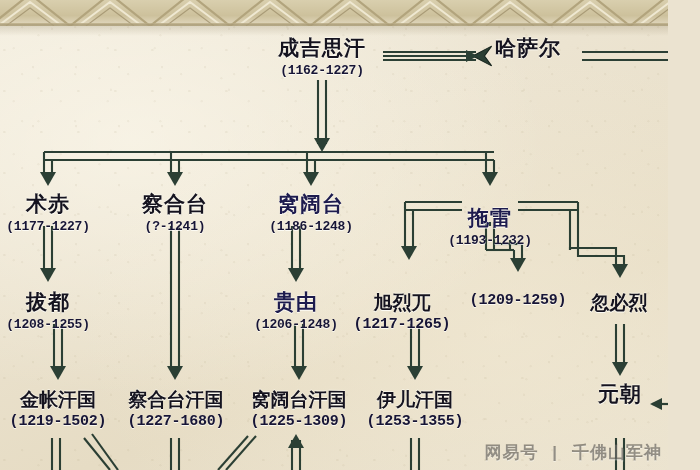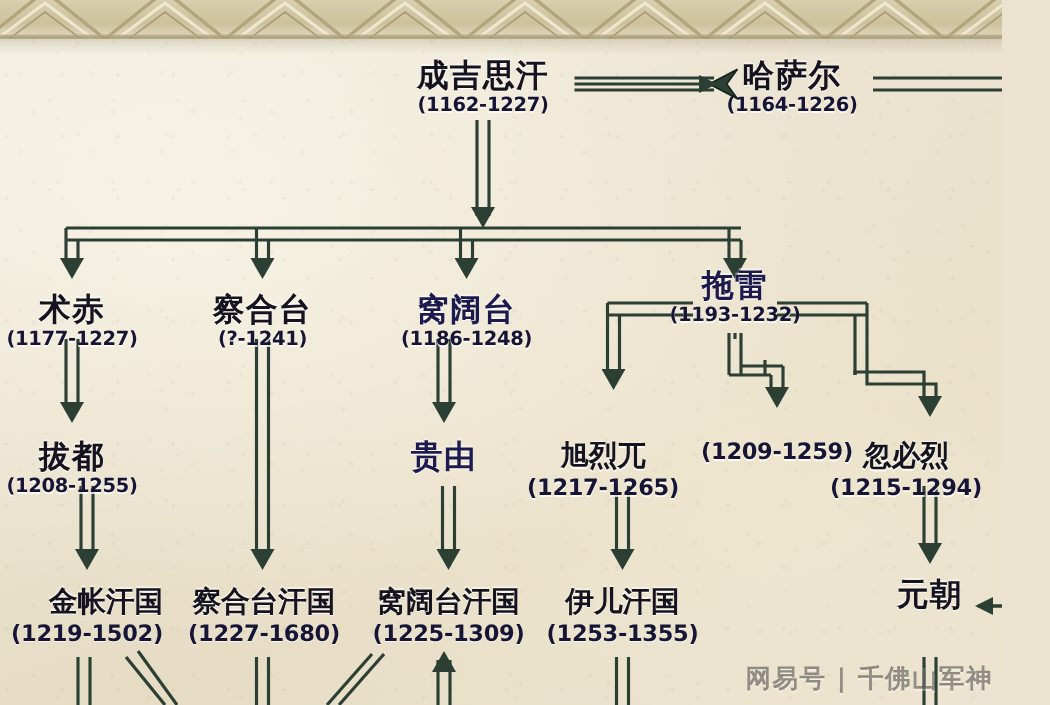--- a/index.html
+++ b/index.html
@@ -11,20 +11,21 @@
     overflow:hidden;
   }
   #stage{
     position:relative;
     width:668px;height:470px;
     background:
       radial-gradient(ellipse at 20% 30%, rgba(255,252,242,0.55) 0%, rgba(255,252,242,0) 55%),
       radial-gradient(ellipse at 75% 70%, rgba(246,238,218,0.5) 0%, rgba(246,238,218,0) 60%),
       linear-gradient(160deg,#f2ecdd 0%,#ece4d1 35%,#e6dcc4 70%,#e9e1cd 100%);
     overflow:hidden;
+    font-family:Liberation Mono, monospace;
   }
   
   #grain{
     position:absolute;inset:0;
     pointer-events:none;
     opacity:.30;
     background-image:
       radial-gradient(circle at 12% 22%, rgba(160,145,110,.35) 0 1px, transparent 1.4px),
       radial-gradient(circle at 42% 58%, rgba(160,145,110,.30) 0 1px, transparent 1.4px),
       radial-gradient(circle at 77% 14%, rgba(160,145,110,.32) 0 1px, transparent 1.4px),
@@ -236,60 +237,59 @@
         <path d="M624,438 L624,470"></path>
     </g>
   </svg>
 
   <div class="node" style="left:322px;top:38px;">
     <span class="nm">成吉思汗</span>
     <span class="dt">(1162-1227)</span>
   </div>
   <div class="node" style="left:528px;top:38px;">
     <span class="nm">哈萨尔</span>
-    <span class="dt">(1164-1226)</span>
   </div>
 
   <div class="node" style="left:48px;top:194px;">
     <span class="nm">术赤</span>
     <span class="dt">(1177-1227)</span>
   </div>
   <div class="node" style="left:175px;top:194px;">
     <span class="nm">察合台</span>
     <span class="dt">(?-1241)</span>
   </div>
   <div class="node" style="left:311px;top:194px;">
     <span class="nm blue">窝阔台</span>
     <span class="dt">(1186-1248)</span>
   </div>
-  <div class="node" style="left:490px;top:178px;">
+  <div class="node" style="left:490px;top:208px;">
     <span class="nm blue">拖雷</span>
     <span class="dt">(1193-1232)</span>
   </div>
 
   <div class="node" style="left:48px;top:292px;">
     <span class="nm">拔都</span>
     <span class="dt">(1208-1255)</span>
   </div>
   <div class="node" style="left:296px;top:292px;">
     <span class="nm blue">贵由</span>
+    <span class="dt">(1206-1248)</span>
   </div>
   <div class="node" style="left:402px;top:292px;">
     <span class="nm small">旭烈兀</span>
     <span class="dt small">(1217-1265)</span>
   </div>
   <div class="node" style="left:518px;top:292px;">
     <span class="dt small">(1209-1259)</span>
   </div>
-  <div class="node" style="left:604px;top:292px;text-align:center;">
+  <div class="node" style="left:619px;top:292px;text-align:center;">
     <span class="nm small">忽必烈</span>
-    <span class="dt small">(1215-1294)</span>
-  </div>
-
-  <div class="node" style="left:58px;top:389px;text-align:right;">
+  </div>
+
+  <div class="node" style="left:58px;top:389px;">
     <span class="nm small">金帐汗国</span>
     <span class="dt small">(1219-1502)</span>
   </div>
   <div class="node" style="left:176px;top:389px;">
     <span class="nm small">察合台汗国</span>
     <span class="dt small">(1227-1680)</span>
   </div>
   <div class="node" style="left:299px;top:389px;">
     <span class="nm small">窝阔台汗国</span>
     <span class="dt small">(1225-1309)</span>

